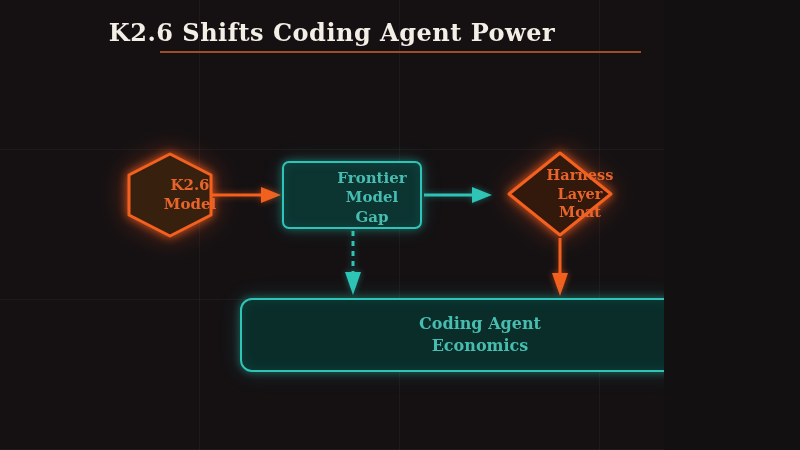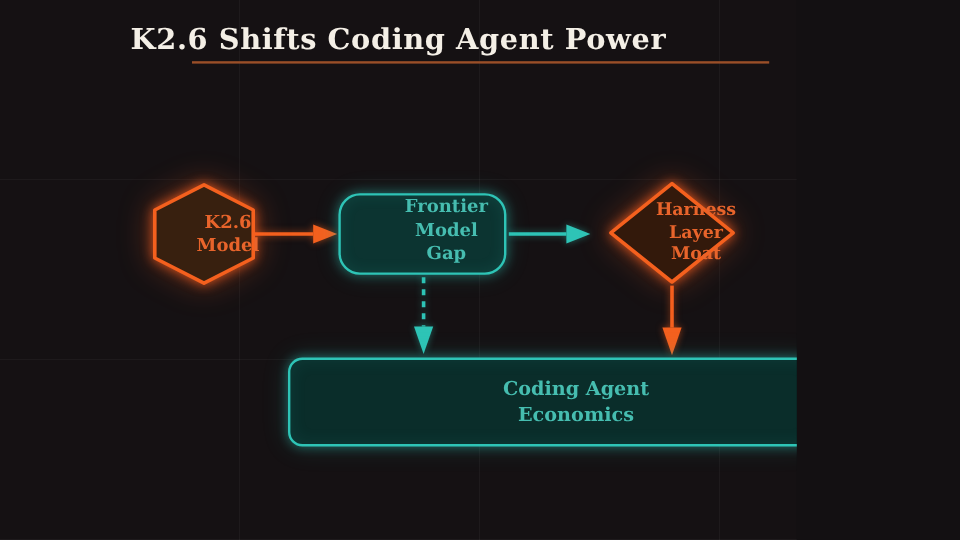--- a/index.html
+++ b/index.html
@@ -38,24 +38,24 @@
   .node .label{
     position:absolute;inset:0;display:flex;align-items:center;justify-content:center;
     text-align:center;font-weight:bold;white-space:pre-line;line-height:1.3;padding-left:40px;
   }
   .hex-node{left:126px;top:152px;width:88px;height:86px;}
   .hex-node .shape-svg{filter:drop-shadow(0 0 5px rgba(255,95,31,.8)) drop-shadow(0 0 13px rgba(255,95,31,.35));}
   .hex-node .label{font-size:15px;color:var(--orange-text,#e8642b);}
 
   .rect-node{
     left:282px;top:161px;width:140px;height:68px;box-sizing:border-box;
-    border:2.5px solid var(--teal,#2ec4b6);border-radius:18px;
+    border:2.5px solid var(--teal,#2ec4b6);border-radius:7px;
     background:var(--rect-fill,#0c3431);
     box-shadow:0 0 9px rgba(46,196,182,.45),0 0 20px rgba(46,196,182,.18), inset 0 0 12px rgba(46,196,182,.12);
-    display:flex;align-items:flex-start;justify-content:center;
+    display:flex;align-items:flex-end;justify-content:center;
   }
   .rect-node .label{position:static;font-size:15px;color:var(--teal-text,#46bdb0);
     text-align:center;font-weight:bold;white-space:pre-line;line-height:1.3;}
 
   .diamond-node{left:506px;top:150px;width:108px;height:88px;}
   .diamond-node .shape-svg{filter:drop-shadow(0 0 5px rgba(255,95,31,.8)) drop-shadow(0 0 13px rgba(255,95,31,.35));}
   .diamond-node .label{left:-14px;right:-14px;font-size:14.5px;color:var(--orange-text,#e8642b);}
 
   .bottom-node{
     left:240px;top:298px;width:440px;height:74px;box-sizing:border-box;

